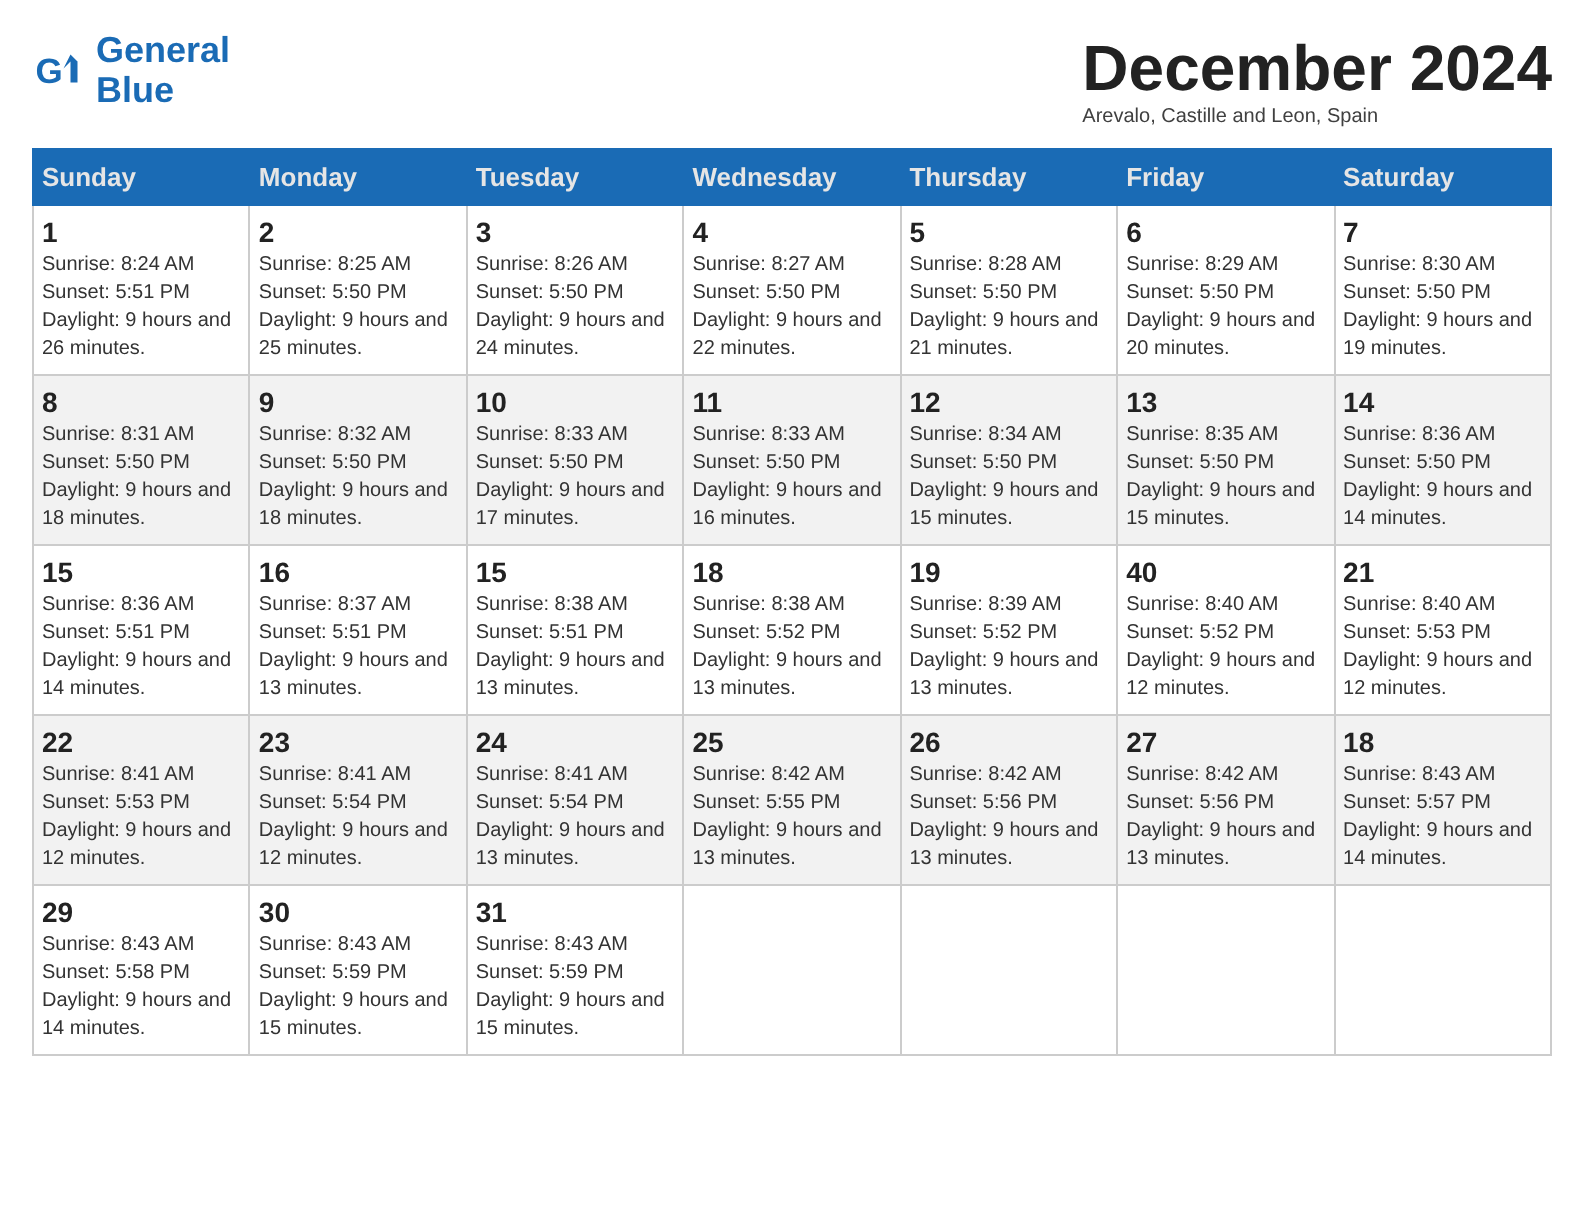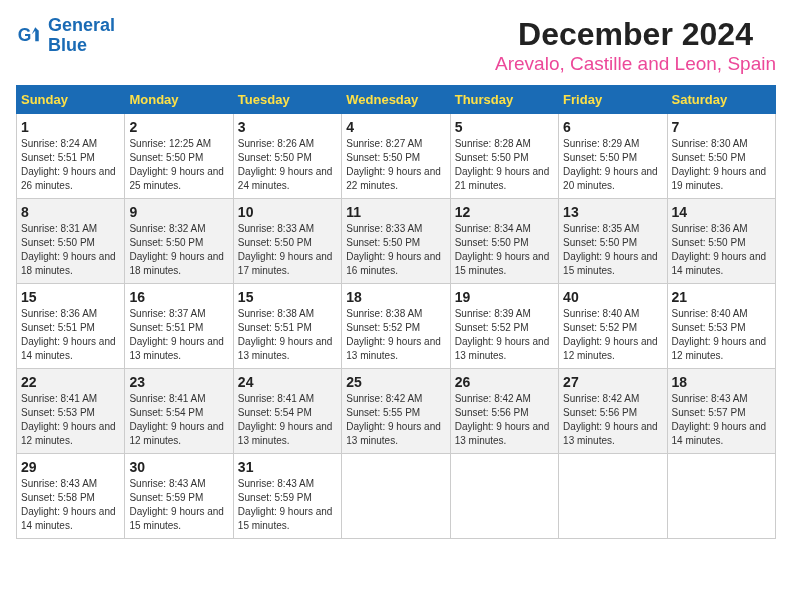--- a/index.html
+++ b/index.html
@@ -29,39 +29,39 @@
     }
     .logo-text span {
       color: #1a6bb5;
       margin-top: 29px;
     }
     .logo-icon {
       width: 28px;
       height: 28px;
     }
     .title-block {
-      text-align: center;
+      text-align: left;
     }
     .main-title {
       font-size: 32px;
       font-weight: bold;
       color: #222;
     }
     .subtitle {
-      font-size: 19px;
-      color: #ec4899;
+      font-size: 10px;
+      color: #404040;
     }
     table {
       width: 100%;
       border-collapse: collapse;
       font-size: 11px;
     }
     thead tr th {
       background: #1a6bb5;
-      color: #fde047;
+      color: #e5e5e5;
       font-size: 13px;
       font-weight: bold;
       padding: 6px 4px;
       text-align: left;
       border: 1px solid #1a6bb5;
     }
     tbody tr td {
       vertical-align: top;
       border: 1px solid #ccc;
       padding: 5px 4px;
@@ -125,21 +125,21 @@
   <tbody id="calendar-body">
   <tr>
         <td>
           <span class="day-num">1</span>
           <div class="day-info">Sunrise: 8:24 AM
 Sunset: 5:51 PM
 Daylight: 9 hours and 26 minutes.</div>
         </td>
         <td>
           <span class="day-num">2</span>
-          <div class="day-info">Sunrise: 12:25 AM
+          <div class="day-info">Sunrise: 8:25 AM
 Sunset: 5:50 PM
 Daylight: 9 hours and 25 minutes.</div>
         </td>
         <td>
           <span class="day-num">3</span>
           <div class="day-info">Sunrise: 8:26 AM
 Sunset: 5:50 PM
 Daylight: 9 hours and 24 minutes.</div>
         </td>
         <td>

